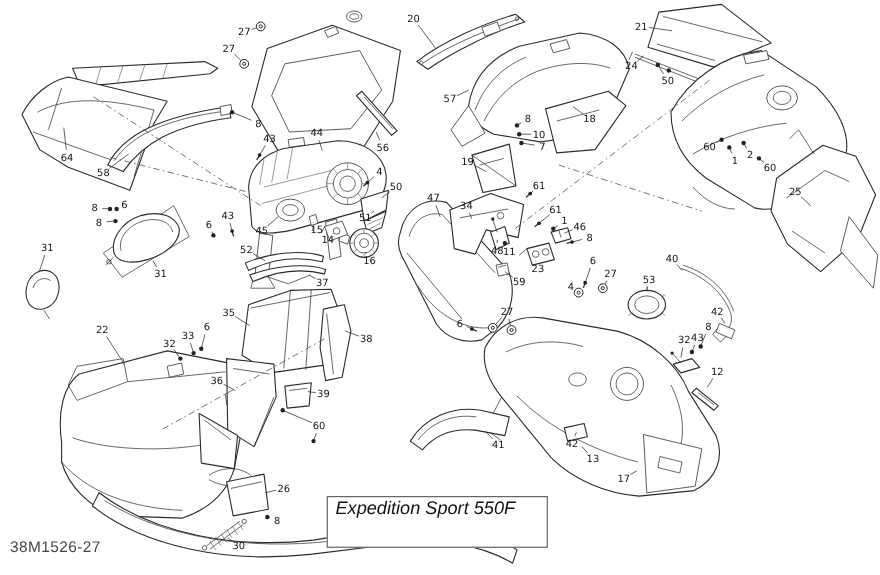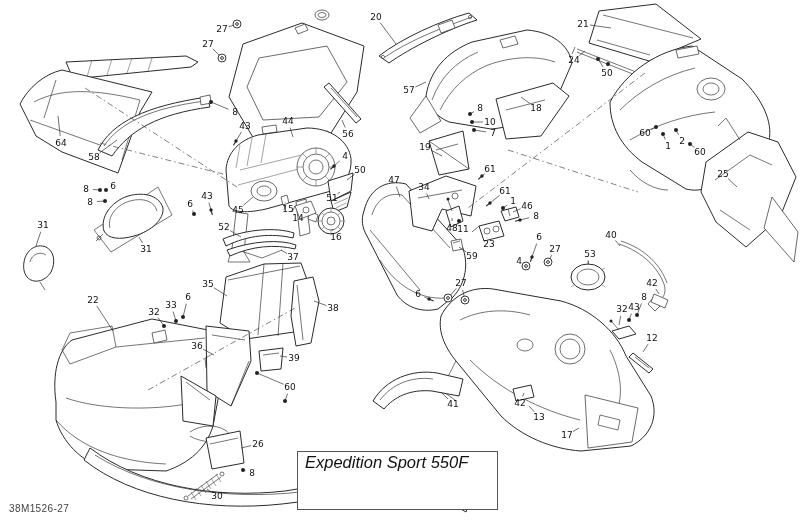--- a/index.html
+++ b/index.html
@@ -9,24 +9,24 @@
   .part{fill:#ffffff;stroke:#2b2b2b;stroke-width:1;stroke-linejoin:round;}
   .part.thin{stroke-width:.7;}
   .detail{fill:none;stroke:#3a3a3a;stroke-width:.7;}
   .hatch{fill:none;stroke:#555;stroke-width:.55;}
   .cline{stroke:#4a4a4a;stroke-width:.7;stroke-dasharray:6 3 1.5 3;fill:none;}
   .leader{stroke:#333;stroke-width:.7;fill:none;}
   .lbl{font:9px "DejaVu Sans", sans-serif;fill:#111;}
   .fast{fill:#222;stroke:none;}
   .fastline{stroke:#222;stroke-width:1.1;}
   .ringicon{fill:#fff;stroke:#222;stroke-width:.9;}
-  #title-box{position:absolute;left:297px;top:451px;width:201px;height:59px;
+  #title-box{position:absolute;left:297px;top:451px;width:201px;height:47px;
     border:1px solid #555;background:#fff;padding:1px 0 0 7px;box-sizing:border-box;
     font-style:italic;font-size:16.5px;line-height:19.5px;color:#111;white-space:nowrap;}
-  #doc-code{position:absolute;left:9px;top:503px;font-size:10px;color:#444;letter-spacing:.4px;}
+  #doc-code{position:absolute;left:9px;top:489px;font-size:14px;color:#444;letter-spacing:.4px;}
 </style>
 </head>
 <body>
 
 <div id="stage">
   <svg id="diagram-svg" width="800" height="523" viewBox="0 0 800 523">
 
     <g>
       <path class="part" d="M66,62 L186,56 L198,62 L191,67 L73,79 Z"></path>
       <path class="hatch" d="M92,60 L87,77 M112,59 L107,75 M132,58 L127,73 M152,58 L148,71"></path>

